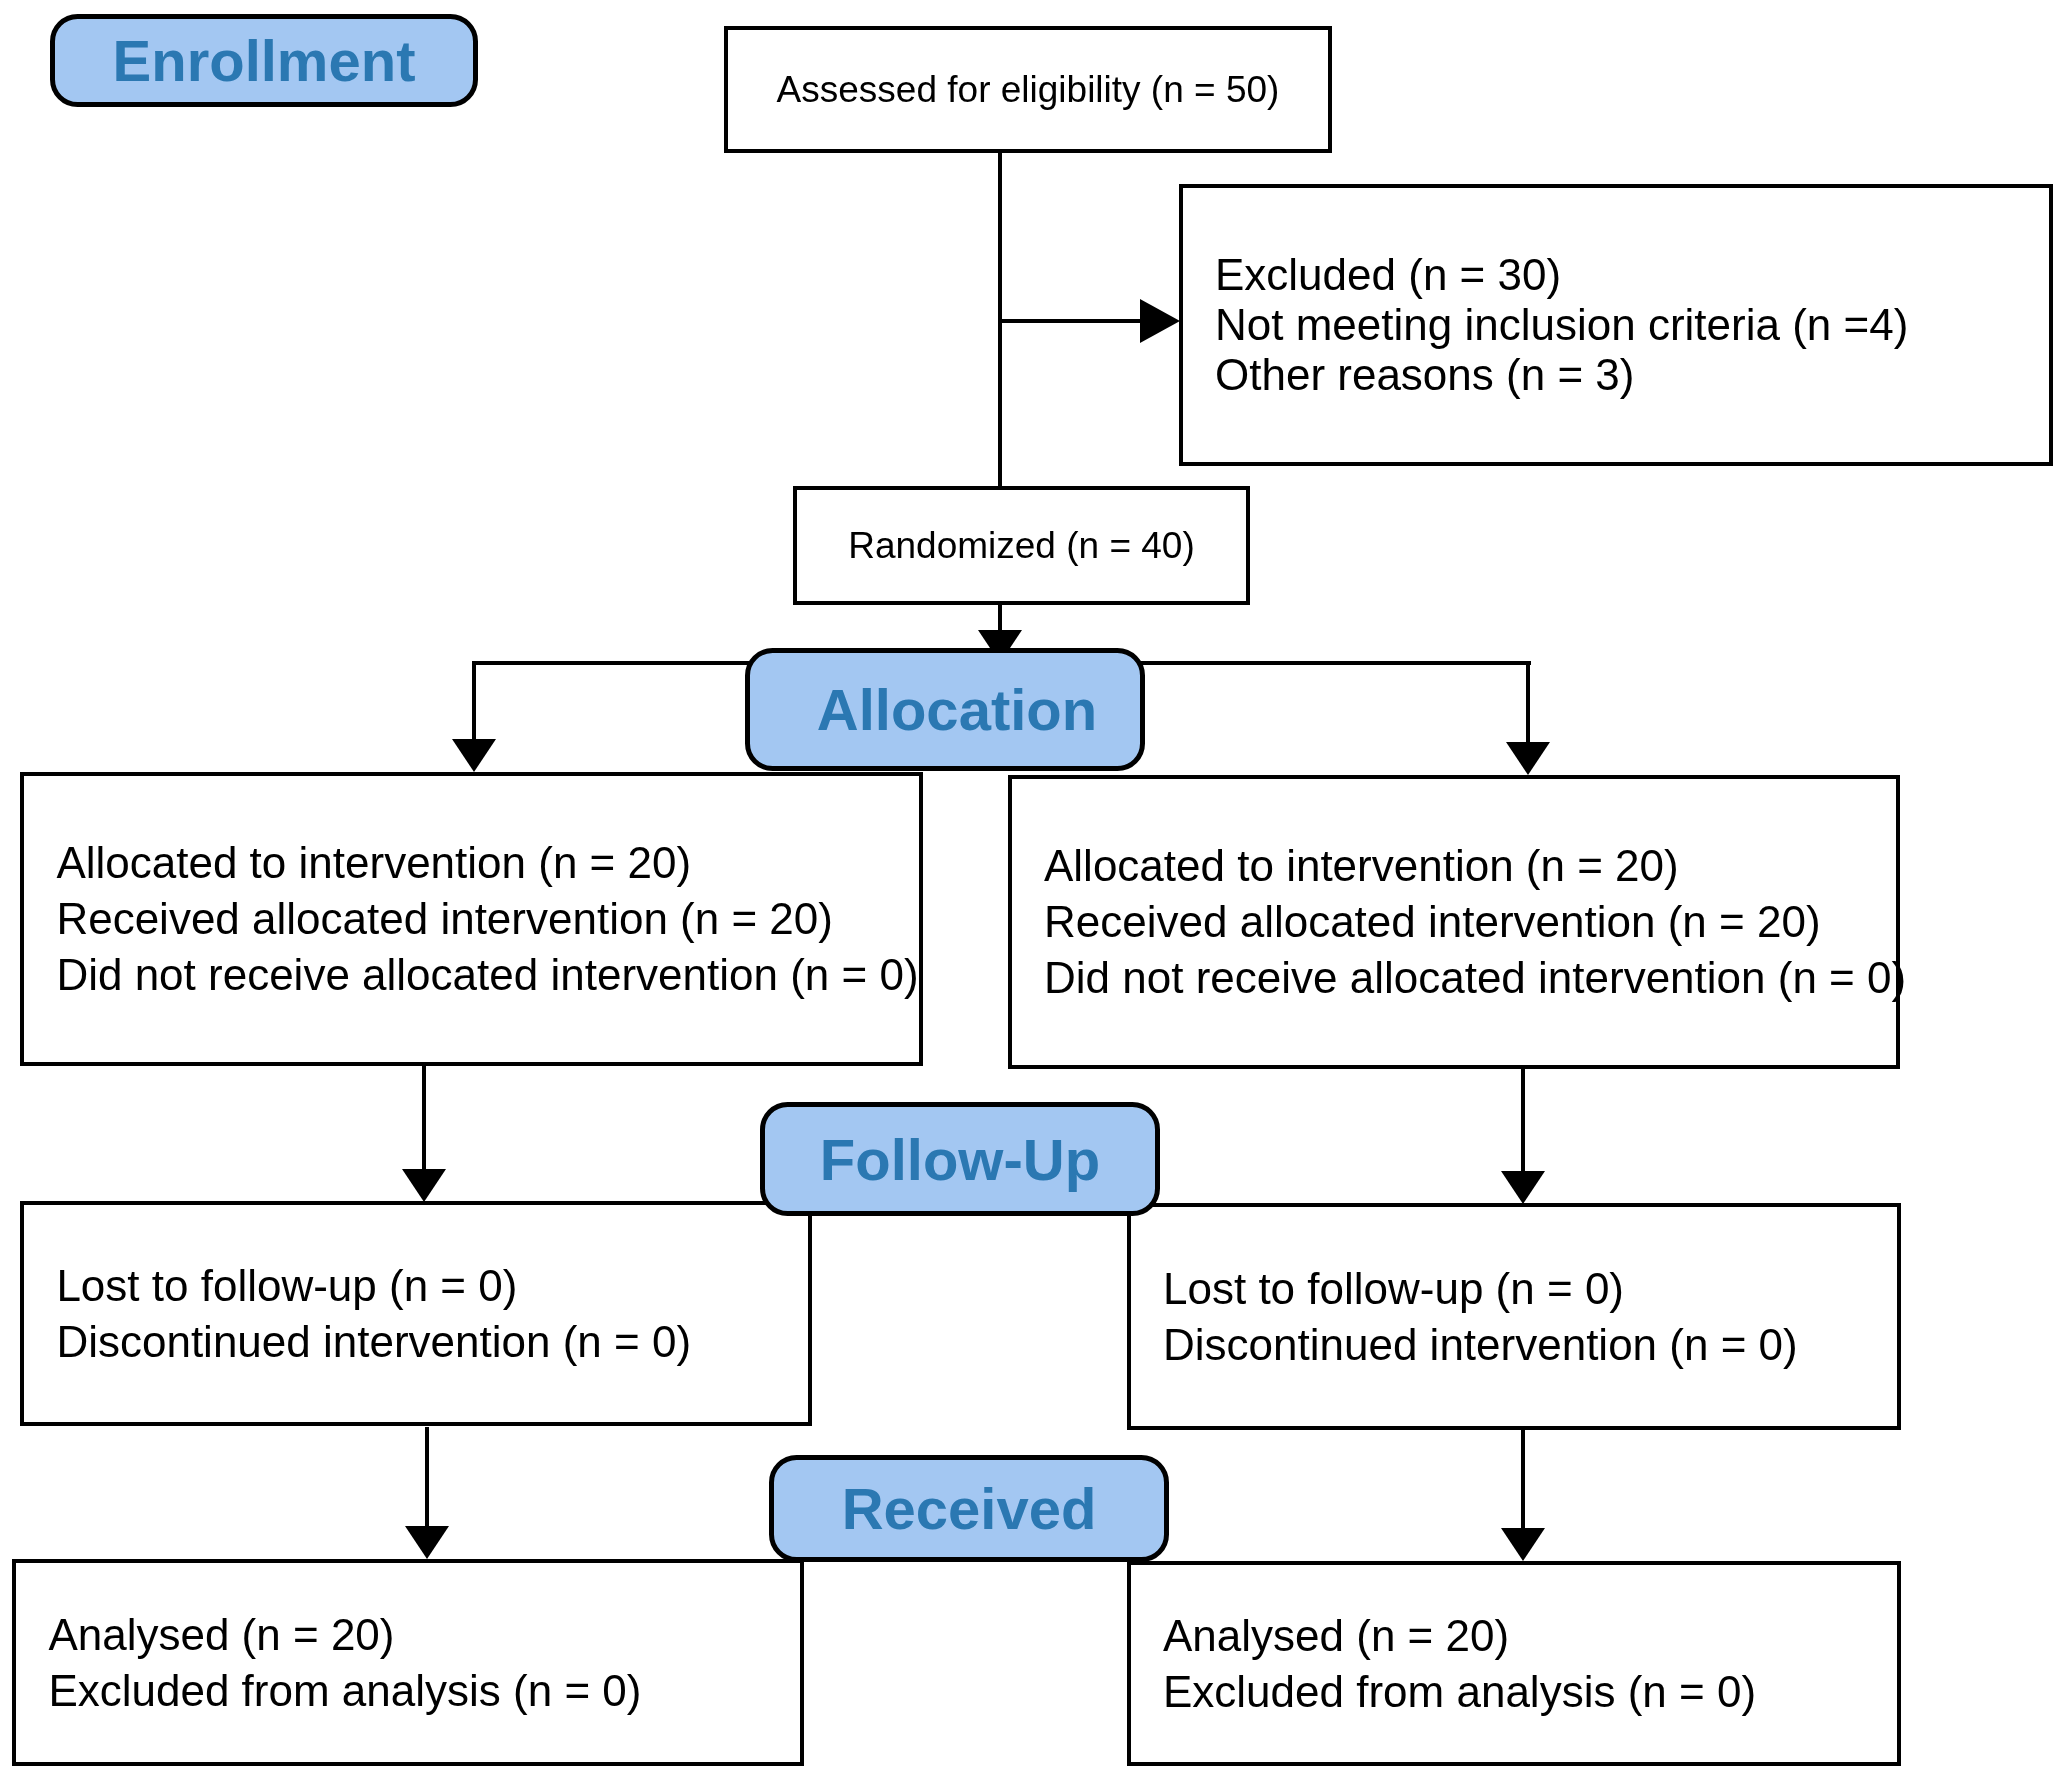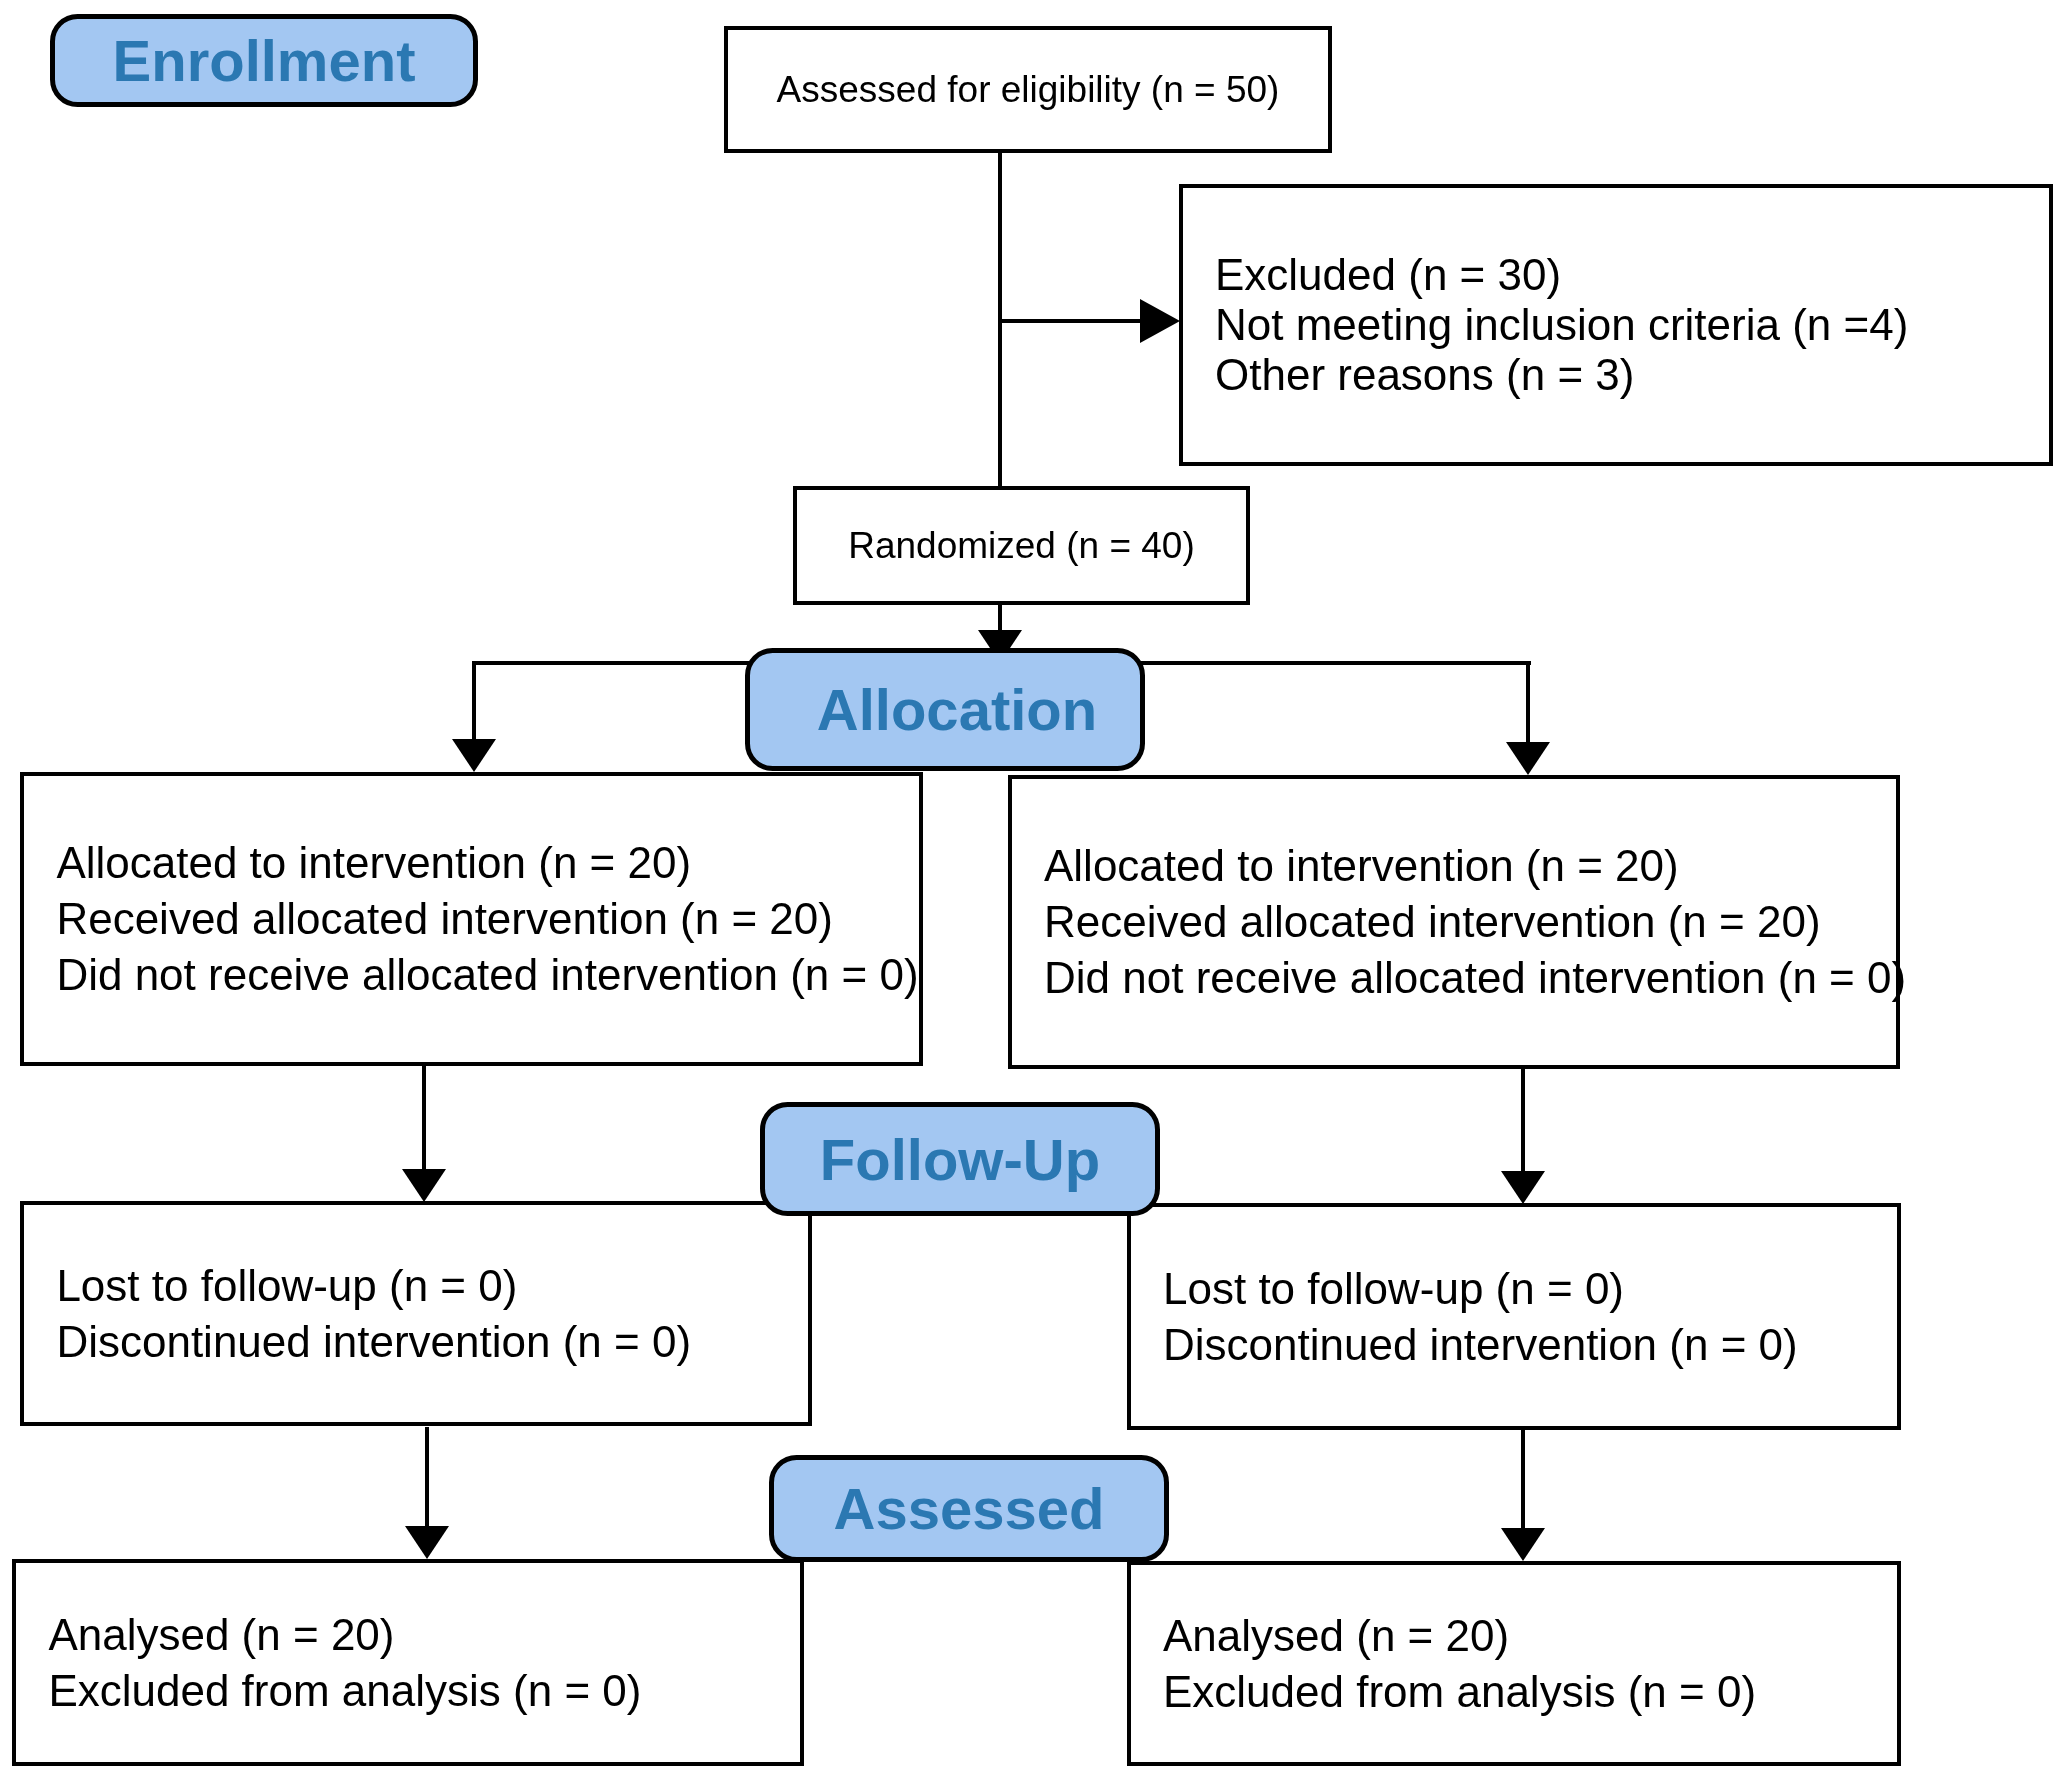--- a/index.html
+++ b/index.html
@@ -45,21 +45,21 @@
   }
 </style>
 </head>
 <body>
 
 <div id="canvas">
 
   <div class="stage" style="left:50px;top:14.3px;width:428px;height:93px;">Enrollment</div>
   <div class="stage" style="left:745px;top:648px;width:400px;height:123px;padding-left:24px;">Allocation</div>
   <div class="stage" style="left:760px;top:1102px;width:400px;height:114px;">Follow-Up</div>
-  <div class="stage" style="left:769px;top:1455px;width:400px;height:107px;">Assessed</div>
+  <div class="stage" style="left:769px;top:1455px;width:400px;height:107px;">Received</div>
 
   <div class="box center" style="left:724px;top:26px;width:608px;height:127px;">
     <div class="tl">Assessed for eligibility (n = 50)</div>
   </div>
 
   <div class="box tight" style="left:1179px;top:184px;width:874px;height:282px;">
     <div class="tl">Excluded (n = 30)</div>
     <div class="tl">Not meeting inclusion criteria (n =4)</div>
     <div class="tl">Other reasons (n = 3)</div>
   </div>

